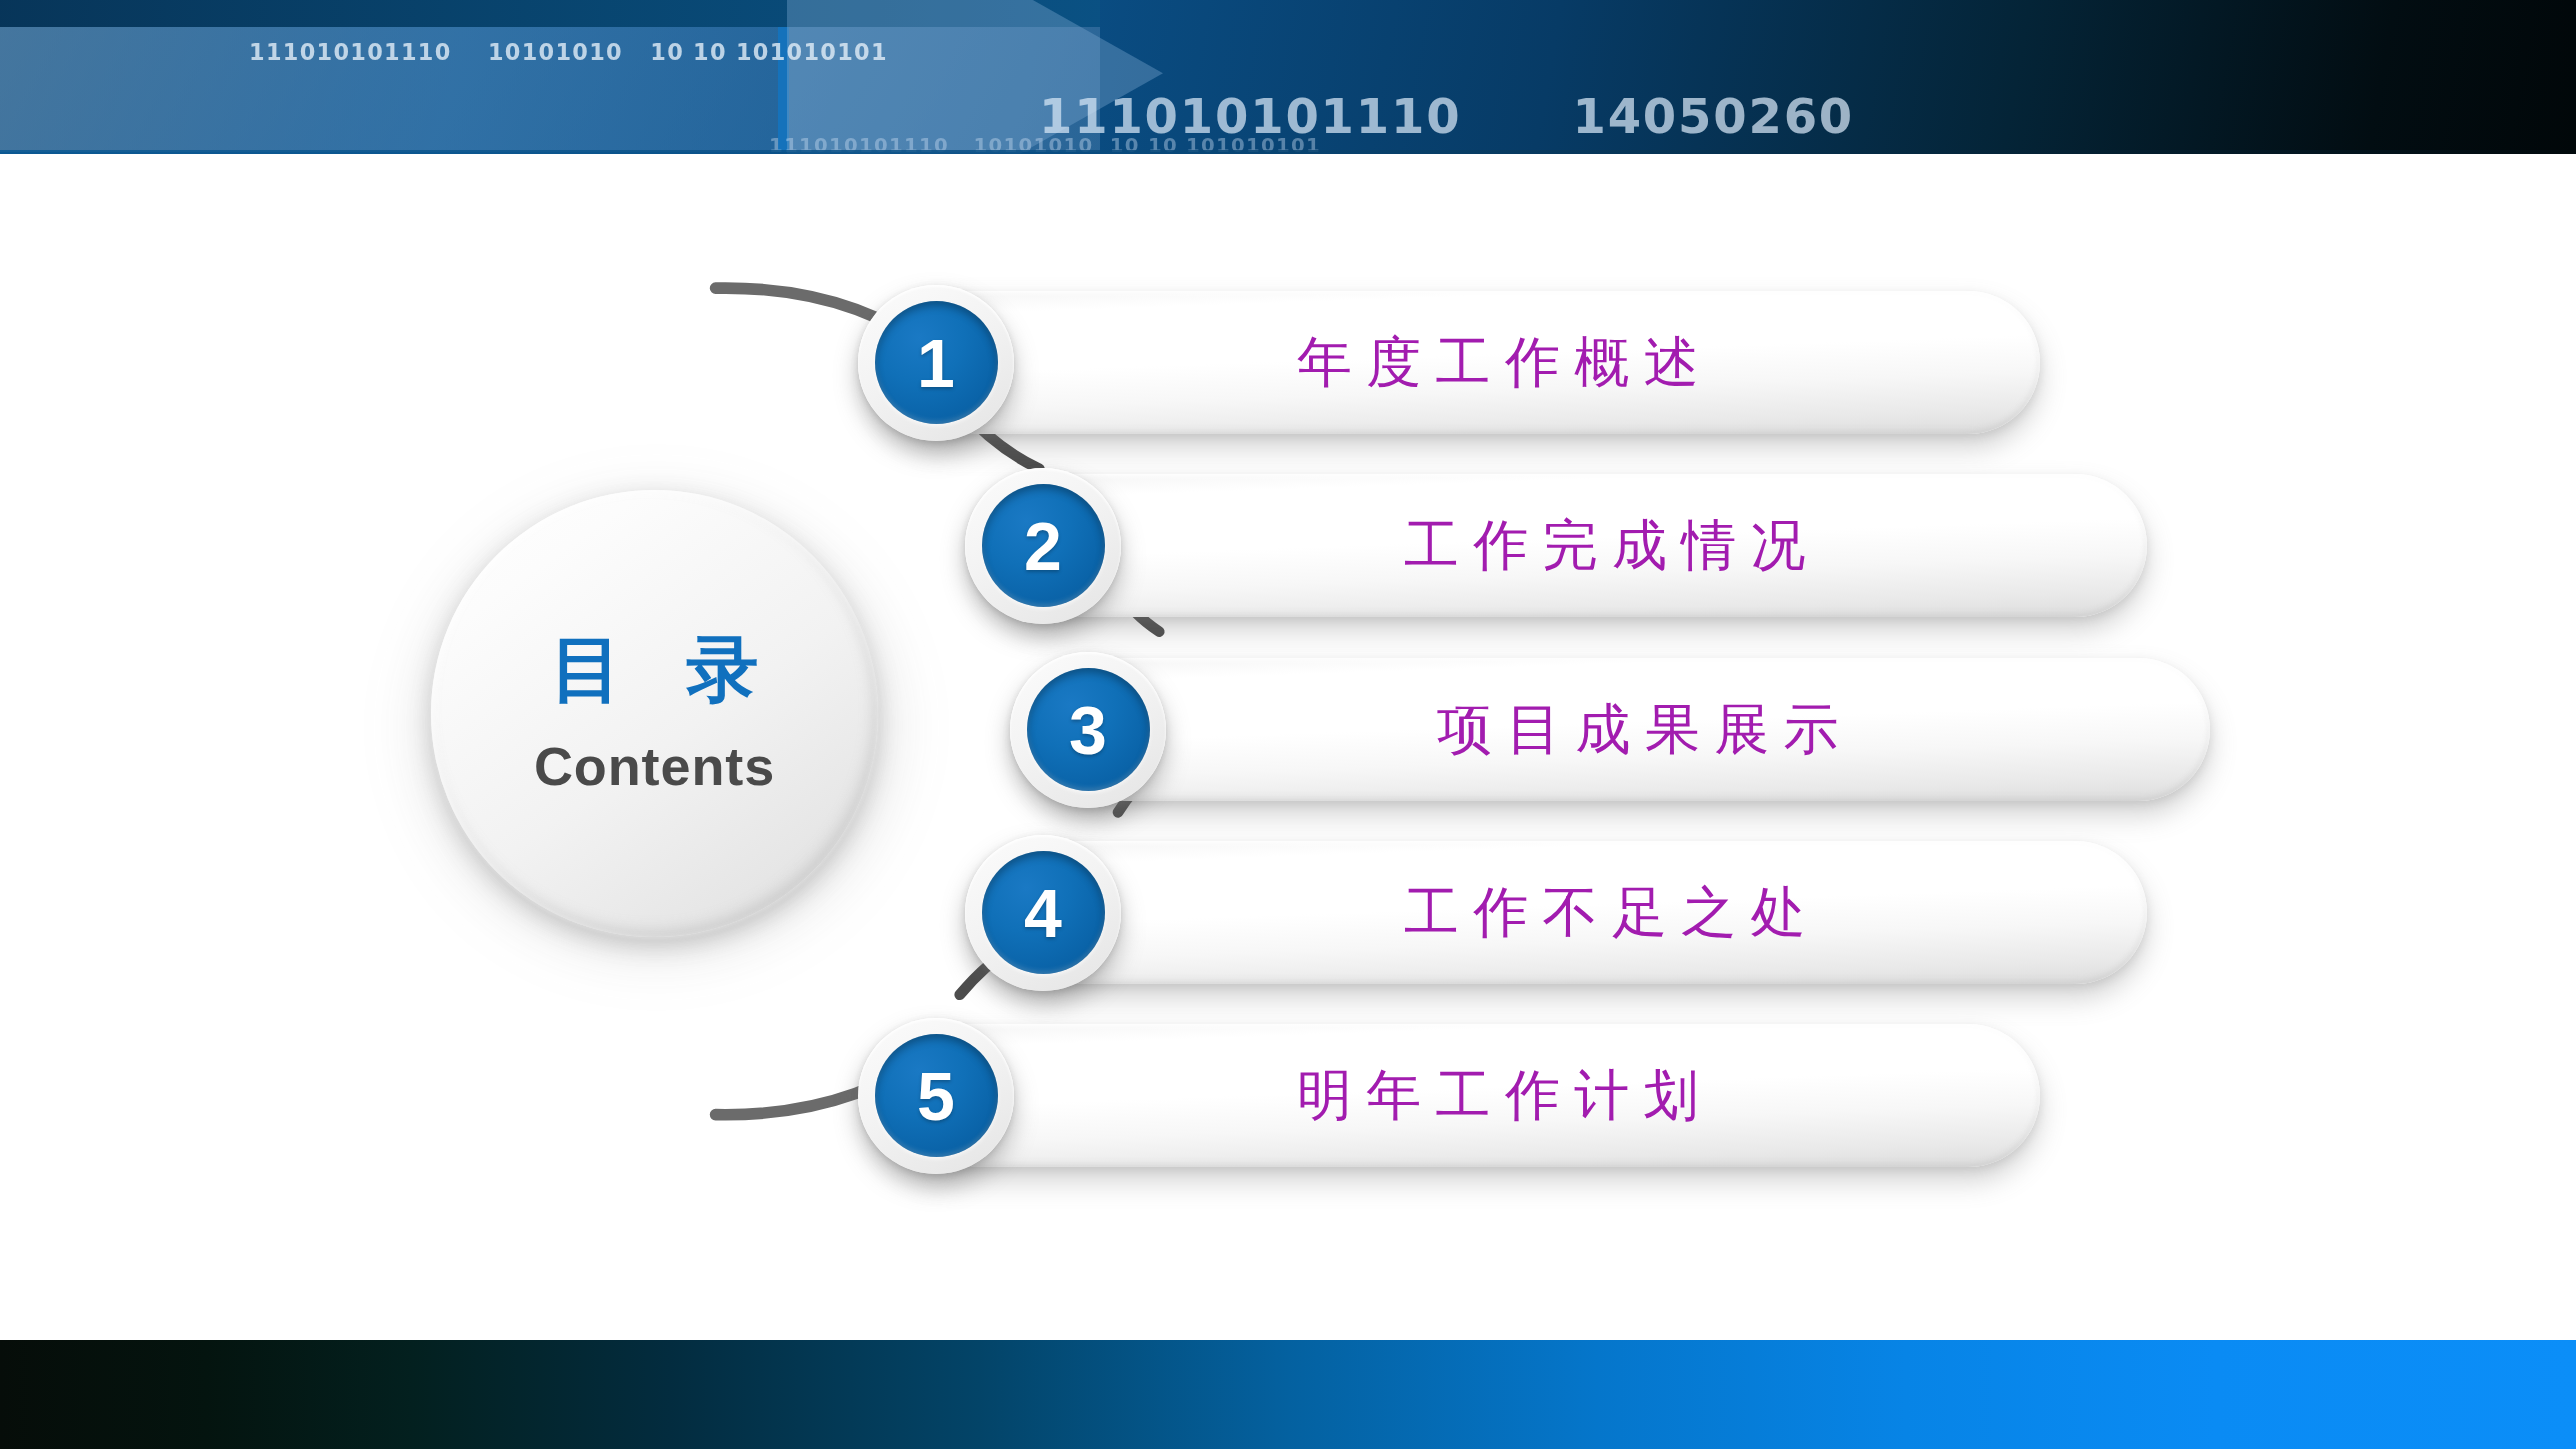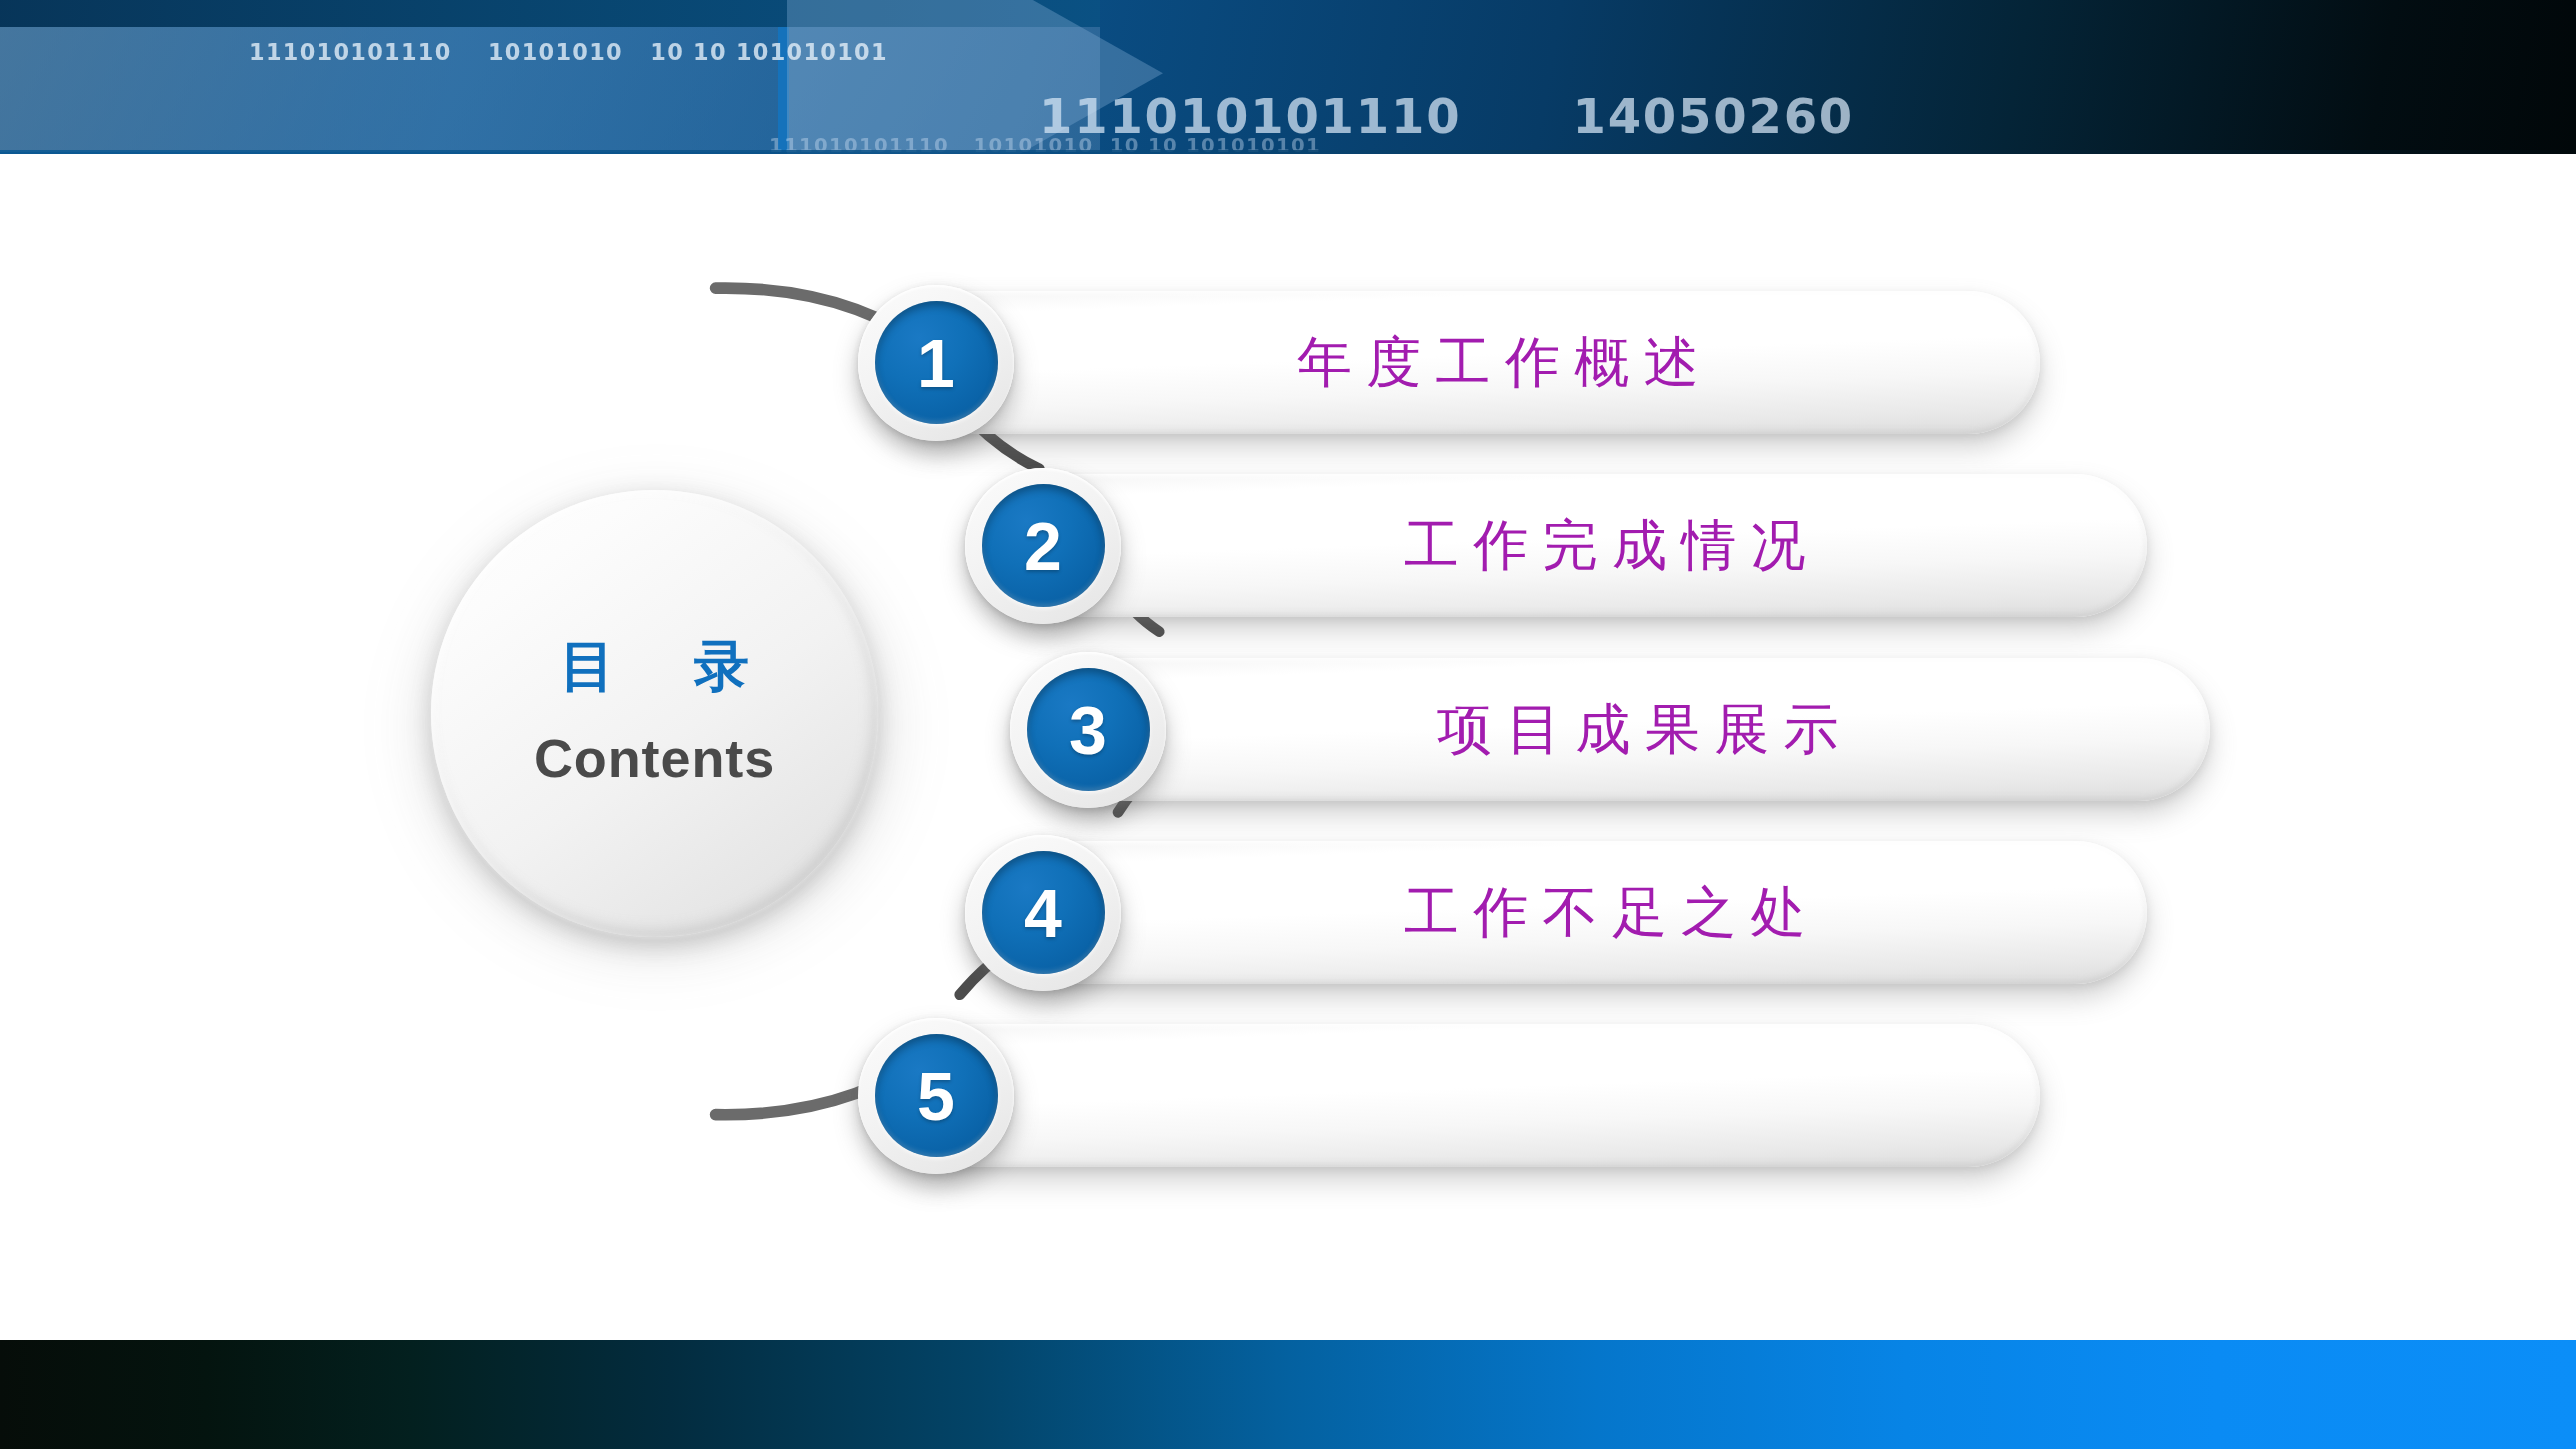--- a/index.html
+++ b/index.html
@@ -81,23 +81,23 @@
     position:absolute;left:45px;top:38px;width:447px;height:447px;border-radius:50%;
     background:linear-gradient(145deg,#ffffff 0%,#fcfcfc 20%,#f2f2f2 55%,#e6e6e6 82%,#dedede 100%);
     box-shadow:
       inset 2.7px 3.6px 9px rgba(255,255,255,.95),
       inset -4.5px -6.3px 14.3px rgba(160,160,160,.35),
       0 9px 23px rgba(90,90,90,.28),
       0 1.8px 3.6px rgba(255,255,255,.9);
     display:flex;flex-direction:column;align-items:center;justify-content:center;
   }
   .circle-cn{
-    font-size:55px;font-weight:700;color:#1070be;letter-spacing:23px;
+    font-size:72px;font-weight:700;color:#1070be;letter-spacing:23px;
     text-indent:23px;line-height:1;margin-bottom:25px;
-    font-family:Liberation Mono, monospace;
+    font-family:Liberation Serif, serif;
   }
   .circle-en{
     font-size:54px;font-weight:700;color:#4a4a4a;letter-spacing:0.9px;line-height:1;margin-top:8px;
   }
 
   
   .connectors{position:absolute;left:0;top:0;width:2576px;height:1186px;pointer-events:none;}
 
   
   .row{position:absolute;height:143px;}
@@ -199,20 +199,21 @@
     <div class="row" style="left:984px;top:687px;width:1163px;">
       <div class="pill" style="width:1163px;"></div>
       <div class="pill-label" style="left:420px;">工作不足之处</div>
       <div class="badge" style="left:-19px;top:-6.3px;">
         <div class="badge-inner">4</div>
       </div>
     </div>
 
     <div class="row" style="left:877px;top:870px;width:1163px;">
       <div class="pill" style="width:1163px;"></div>
+      <div class="pill-label" style="left:420px;">明年工作计划</div>
       <div class="badge" style="left:-19px;top:-6.3px;">
         <div class="badge-inner">5</div>
       </div>
     </div>
 
   </div>
 
   <div class="bottom-bar"></div>
 
 </div>

